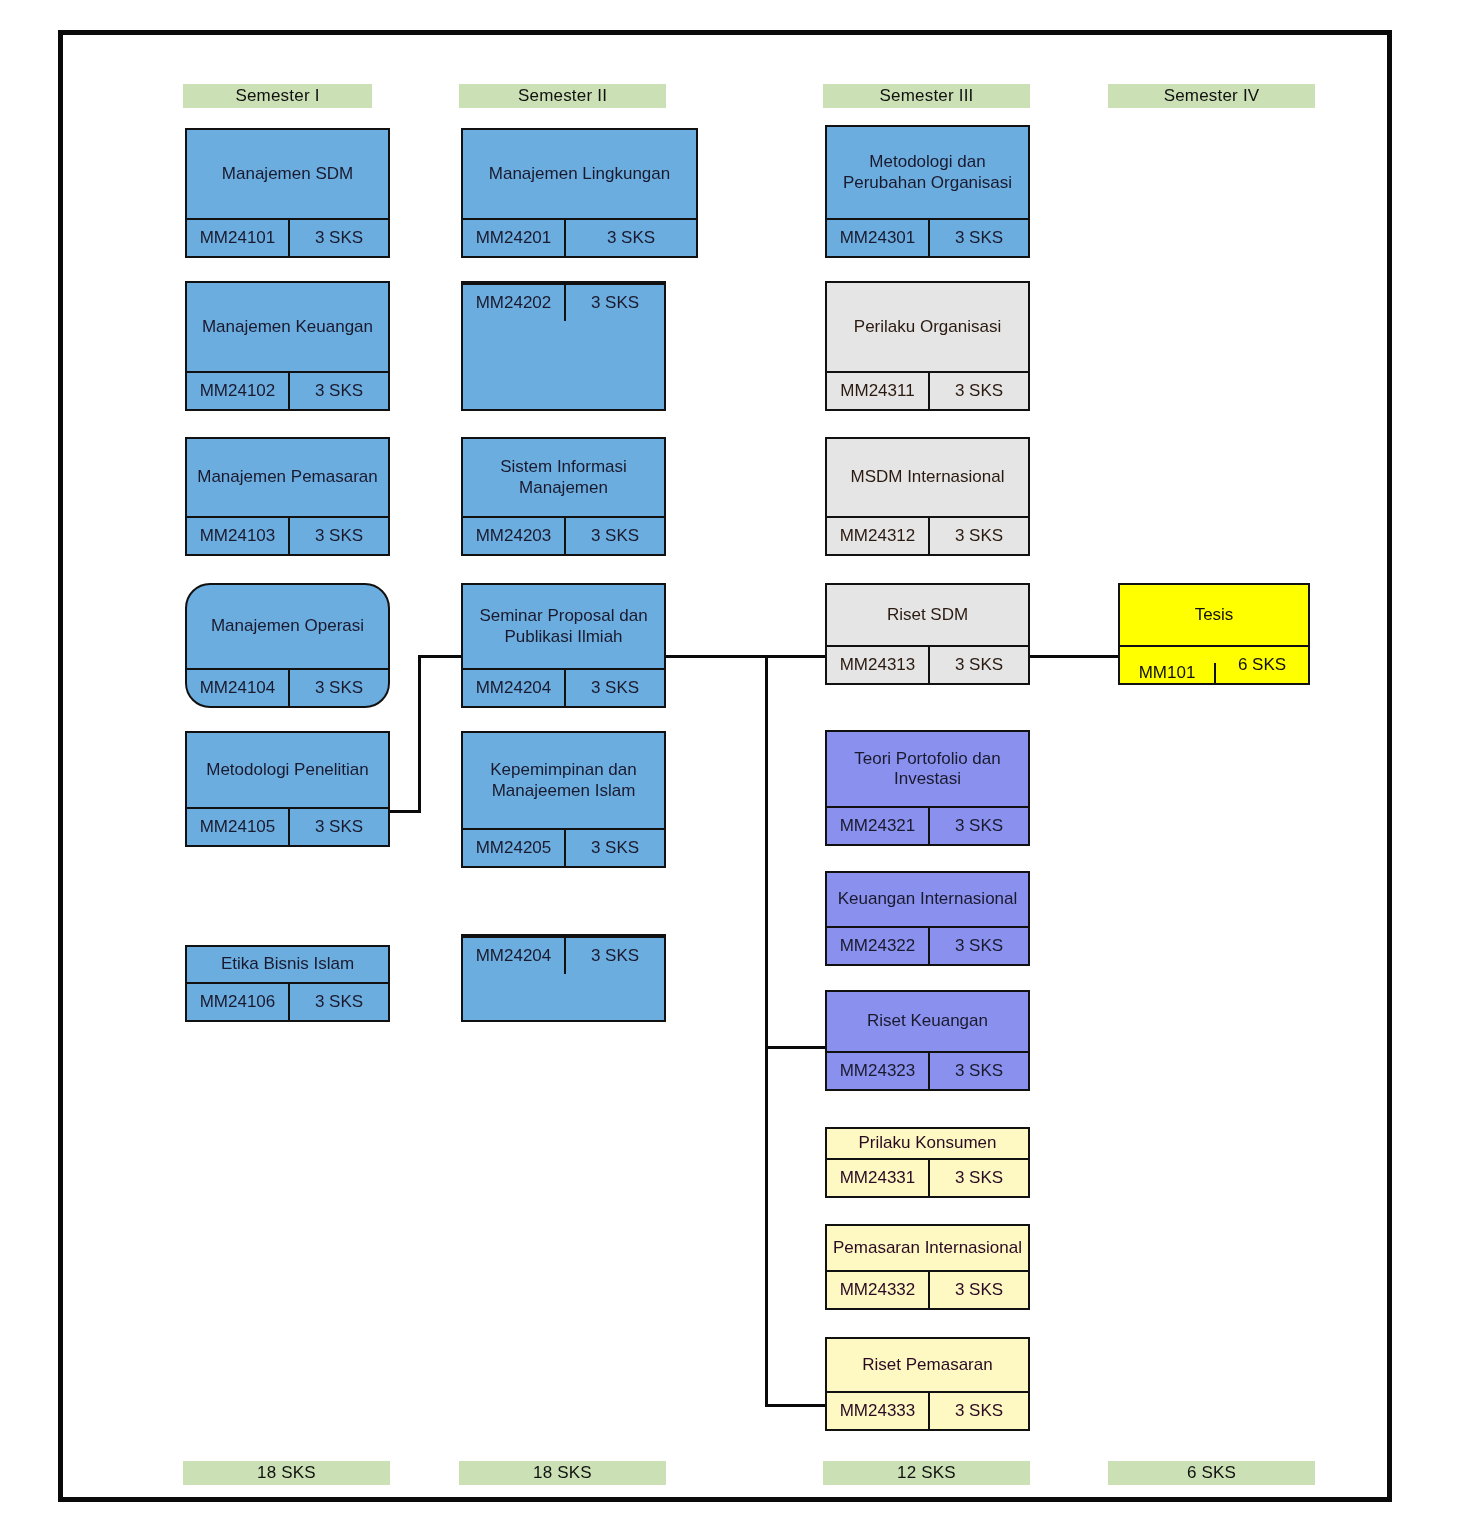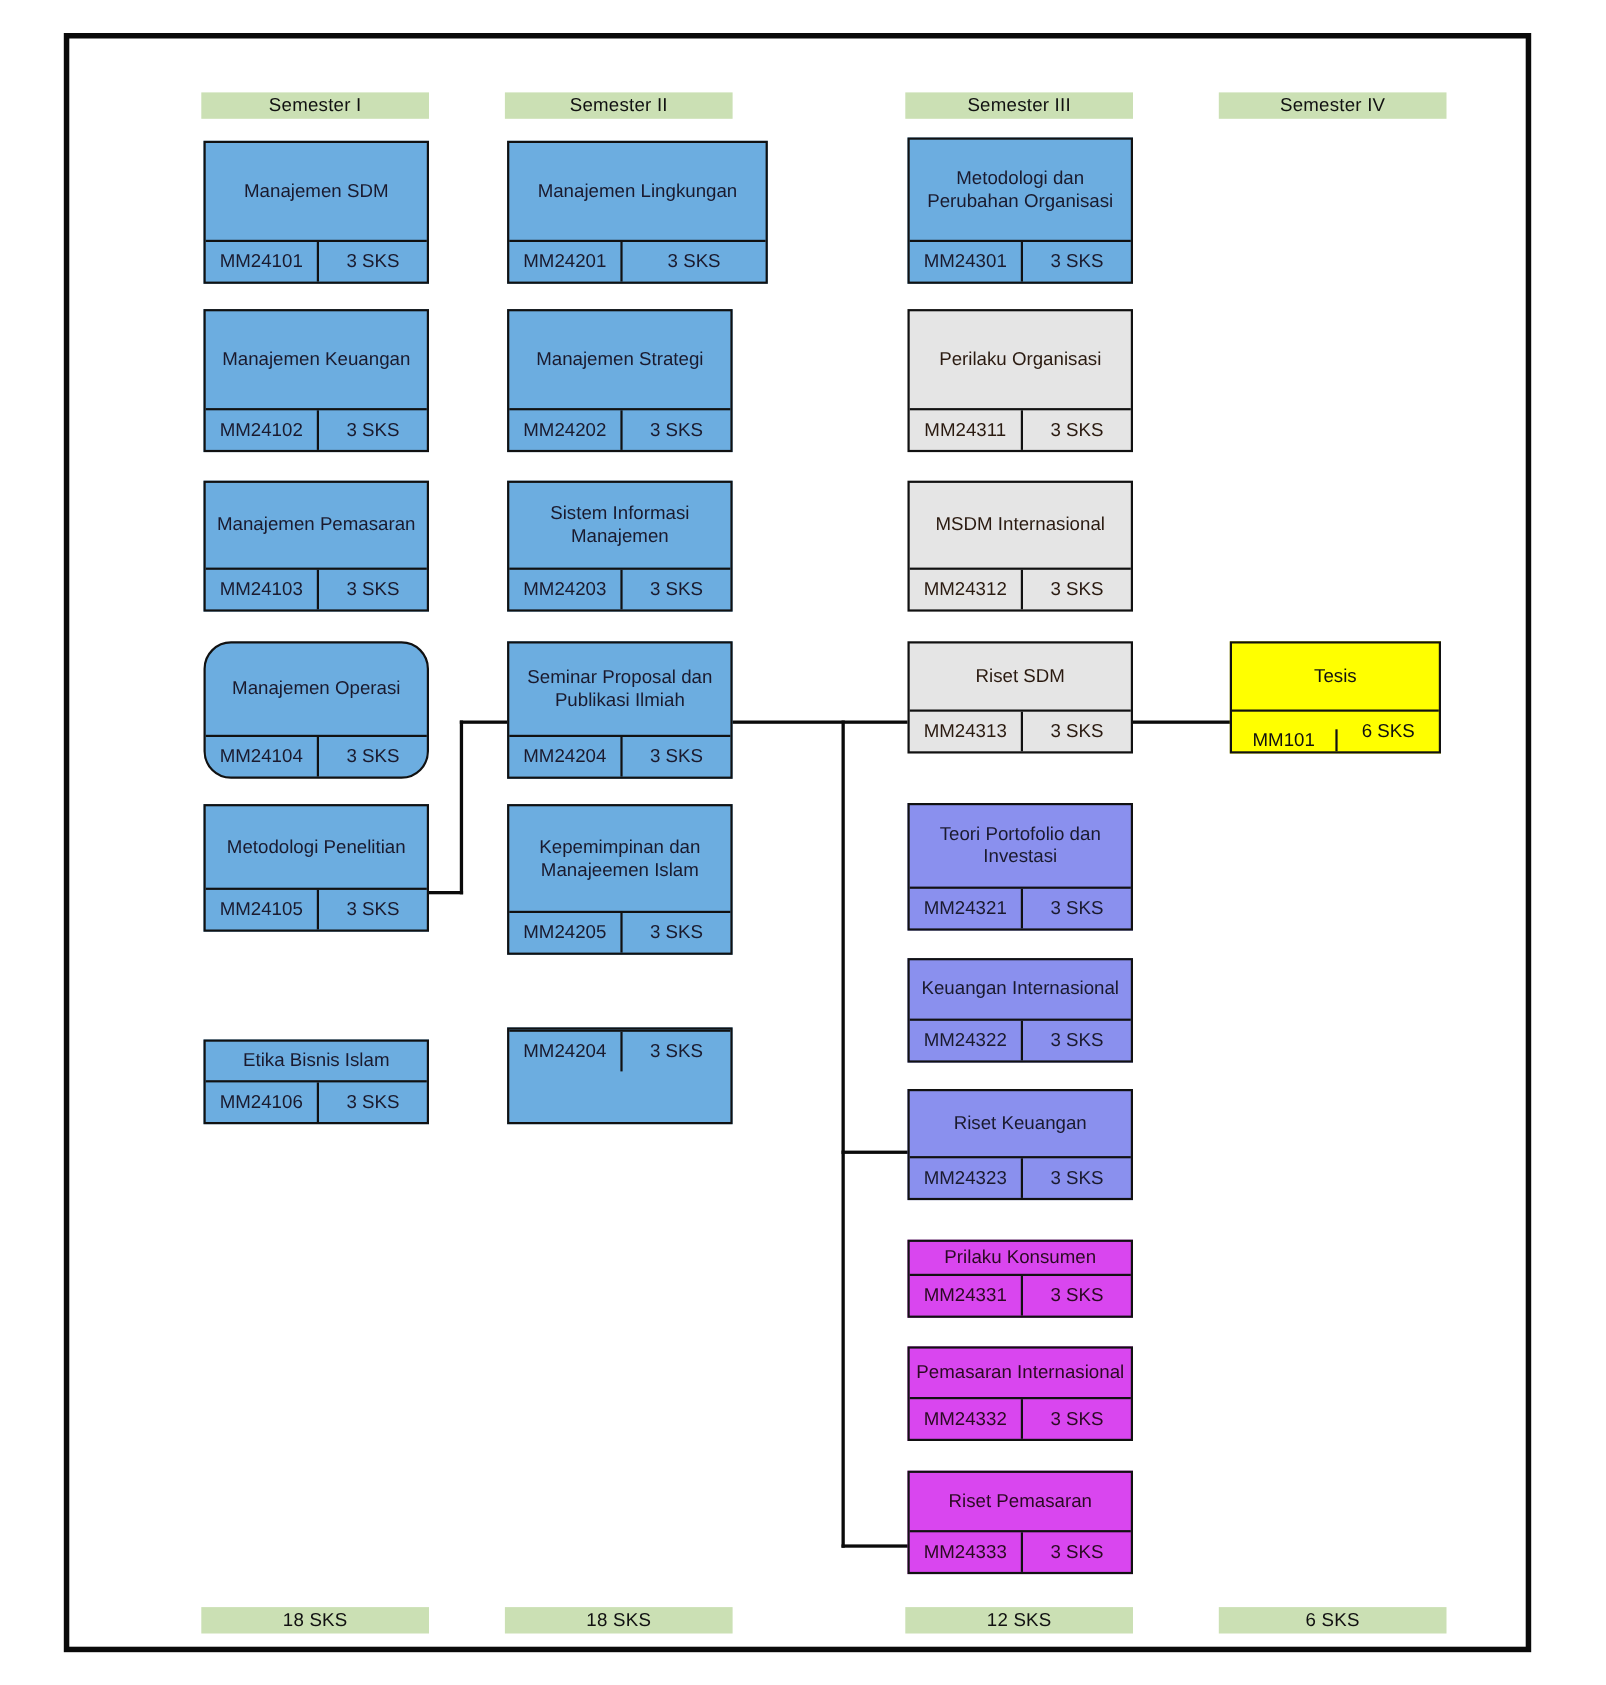--- a/index.html
+++ b/index.html
@@ -37,37 +37,37 @@
     display:flex;align-items:center;justify-content:center;
     font-size:17px;color:#1a1a2e;
   }
   .course .sks{
     flex:1 1 auto;display:flex;align-items:center;justify-content:center;
     font-size:17px;color:#1a1a2e;
   }
   .c-blue  {background:#6cade0;}
   .c-orange{background:#e5e5e5;}
   .c-purple{background:#8a90ee;}
-  .c-pink  {background:#d946ef;}
+  .c-pink  {background:#fef9c3;}
   .c-yellow{background:#ffff00;}
   .c-orange .title,.c-orange .code,.c-orange .sks{color:#2a1a10;}
   .c-pink  .title,.c-pink  .code,.c-pink  .sks{color:#2a0a22;}
   .c-yellow .title,.c-yellow .code,.c-yellow .sks{color:#111;}
   
   .ln{position:absolute;background:#0a0a0a;}
   .ln-h{height:3px;}
   .ln-v{width:3px;}
 </style>
 </head>
 <body>
 
 <div id="canvas">
   <div class="frame"></div>
 
-  <div class="pill" style="left:183px;top:84px;width:207px;">Semester I</div>
+  <div class="pill" style="left:183px;top:84px;width:189px;">Semester I</div>
   <div class="pill" style="left:459px;top:84px;width:207px;">Semester II</div>
   <div class="pill" style="left:823px;top:84px;width:207px;">Semester III</div>
   <div class="pill" style="left:1108px;top:84px;width:207px;">Semester IV</div>
 
   <div class="ln ln-h" style="left:388px;top:810px;width:33px;"></div>
 
   <div class="ln ln-v" style="left:418px;top:655px;height:158px;"></div>
 
   <div class="ln ln-h" style="left:418px;top:655px;width:52px;"></div>
 
@@ -129,21 +129,20 @@
 
   <div class="course c-blue" style="left:461px;top:128px;width:237px;height:130px;">
     <div class="title">Manajemen Lingkungan</div>
     <div class="meta">
       <div class="code">MM24201</div>
       <div class="sks">3 SKS</div>
     </div>
   </div>
 
   <div class="course c-blue" style="left:461px;top:281px;width:205px;height:130px;">
-    <div class="title">Manajemen Strategi</div>
     <div class="meta">
       <div class="code">MM24202</div>
       <div class="sks">3 SKS</div>
     </div>
   </div>
 
   <div class="course c-blue" style="left:461px;top:437px;width:205px;height:119px;">
     <div class="title">Sistem Informasi Manajemen</div>
     <div class="meta">
       <div class="code">MM24203</div>

